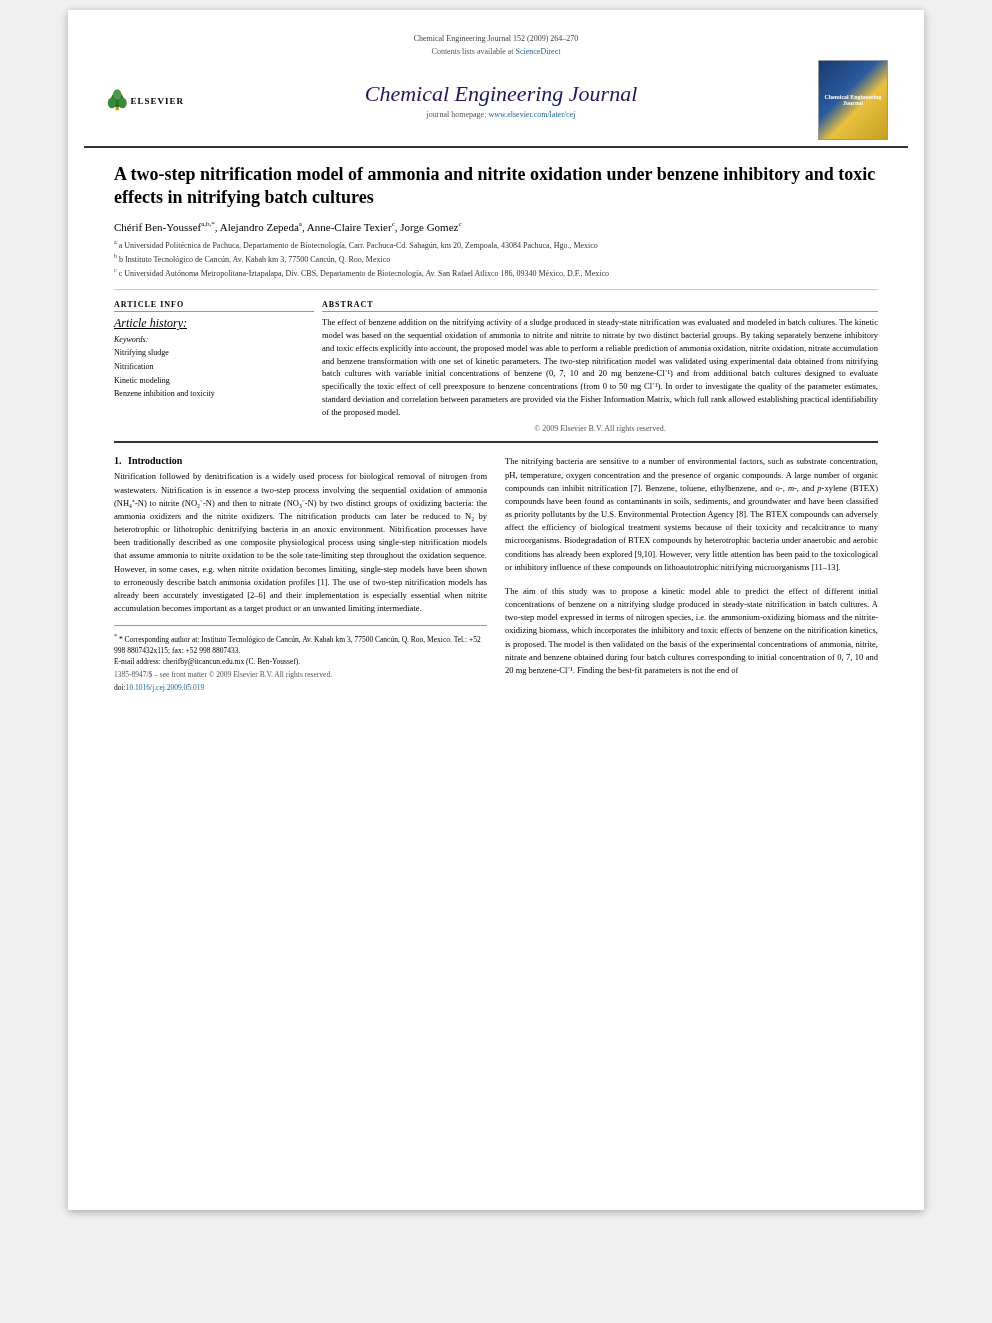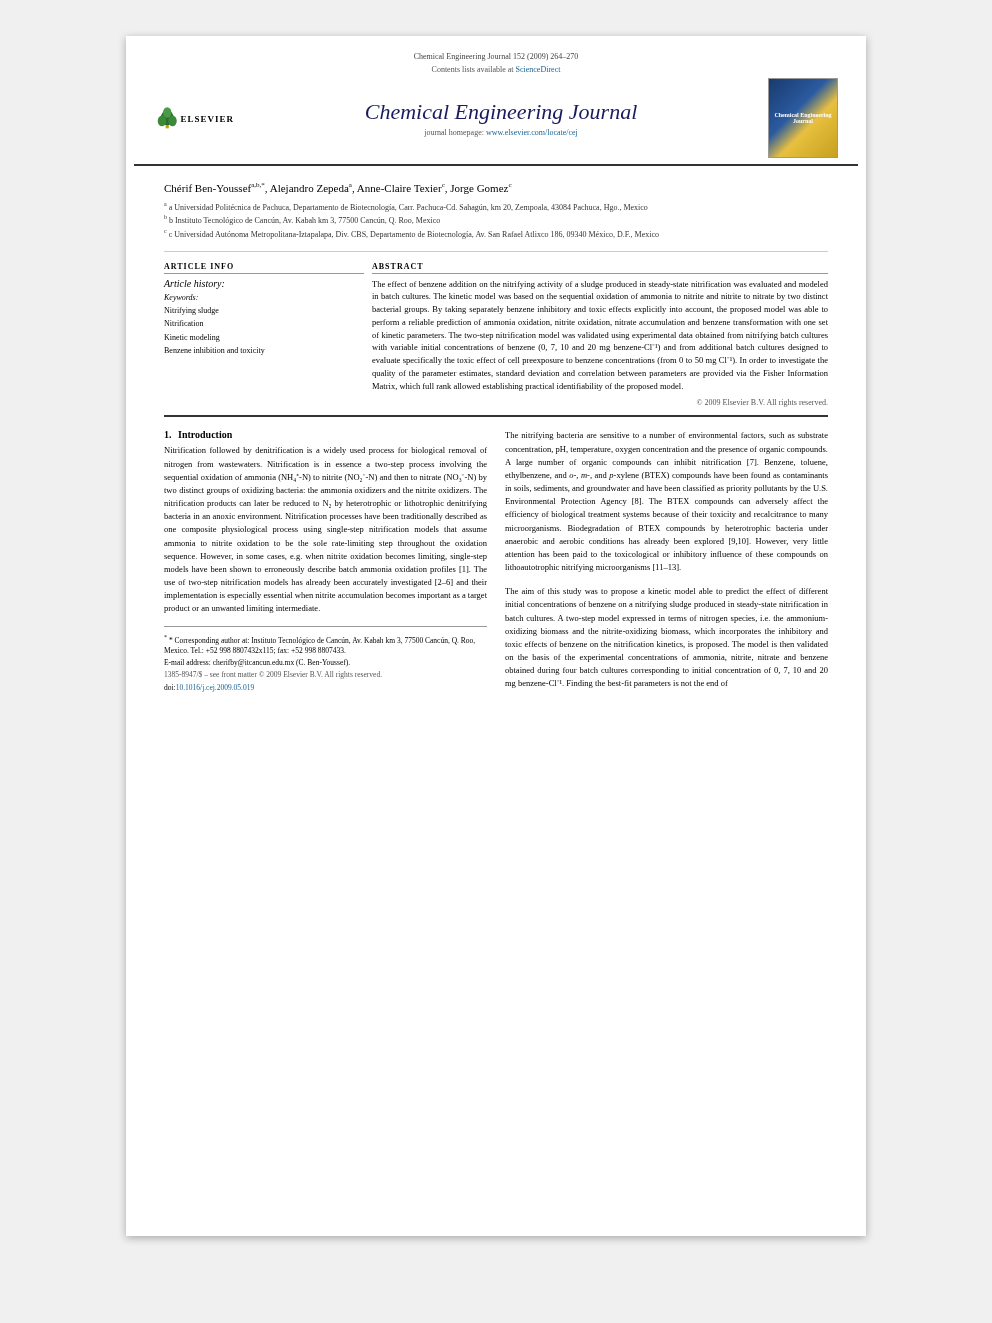--- a/index.html
+++ b/index.html
@@ -7,25 +7,24 @@
       background: #f0f0f0;
       font-family: 'Times New Roman', Times, serif;
       font-size: 10px;
       color: #000;
       display: flex;
       justify-content: center;
       padding: 10px;
     }
     .page {
       background: #fff;
-      width: 740px;
+      width: 856px;
       min-height: 1200px;
-      padding: 8px;
+      padding: 16px;
       box-shadow: 0 2px 8px rgba(0,0,0,0.3);
-      margin-top: 26px;
     }
     
     .journal-header {
       border-bottom: 2px solid #333;
       padding: 8px 20px 6px 20px;
       text-align: center;
       position: relative;
     }
     .journal-header-top {
       font-size: 8px;
@@ -137,24 +136,25 @@
       font-size: 8px;
       font-variant: small-caps;
       font-weight: bold;
       letter-spacing: 1px;
       color: #000;
       margin-bottom: 4px;
       border-bottom: 1px solid #999;
       padding-bottom: 2px;
     }
     .article-info-label {
-      font-size: 10px;
+      font-size: 12px;
       font-style: italic;
       margin-bottom: 4px;
       color: #000;
+      text-decoration: underline;
     }
     .article-info-dates {
       font-size: 8px;
       color: #000;
       line-height: 1.6;
       margin-bottom: 8px;
     }
     .keywords-label {
       font-size: 8px;
       font-style: italic;
@@ -167,21 +167,21 @@
     }
     .abstract-text {
       font-size: 8.5px;
       line-height: 1.5;
       color: #000;
       text-align: justify;
     }
     .copyright-line {
       font-size: 8px;
       color: #555;
-      text-align: right;
+      text-align: center;
       margin-top: 6px;
     }
     
     .body-two-col {
       display: flex;
       gap: 18px;
       margin-top: 12px;
     }
     .body-left, .body-right {
       flex: 1;
@@ -244,33 +244,34 @@
           <ellipse cx="15" cy="28" rx="8" ry="10" fill="#3a8a3a"></ellipse>
           <ellipse cx="35" cy="28" rx="8" ry="10" fill="#3a8a3a"></ellipse>
           <ellipse cx="25" cy="12" rx="8" ry="10" fill="#4a9a4a"></ellipse>
         </svg>
         <span class="elsevier-text">ELSEVIER</span>
       </div>
       <div class="journal-title-center">
         <h1>Chemical Engineering Journal</h1>
         <div class="journal-homepage">
           <span>journal homepage:</span>
-          <a>www.elsevier.com/locate/cej</a>
+          <a>www.elsevier.com/later/cej</a>
         </div>
       </div>
       <div class="journal-cover-img">
         <span class="cover-title">Chemical
 Engineering
 Journal</span>
       </div>
     </div>
   </div>
 
   <div class="article-content">
 
+    <div class="article-title">A two-step nitrification model of ammonia and nitrite oxidation under benzene inhibitory and toxic effects in nitrifying batch cultures</div>
 
     <div class="authors">
       Chérif Ben-Youssef<sup>a,b,*</sup>, Alejandro Zepeda<sup>a</sup>, Anne-Claire Texier<sup>c</sup>, Jorge Gomez<sup>c</sup>
     </div>
 
     <div class="affiliations">
       <div><sup>a</sup> <span>a Universidad Politécnica de Pachuca, Departamento de Biotecnología, Carr. Pachuca-Cd. Sahagún, km 20, Zempoala, 43084 Pachuca, Hgo., Mexico</span></div>
       <div><sup>b</sup> <span>b Instituto Tecnológico de Cancún, Av. Kabah km 3, 77500 Cancún, Q. Roo, Mexico</span></div>
       <div><sup>c</sup> <span>c Universidad Autónoma Metropolitana-Iztapalapa, Div. CBS, Departamento de Biotecnología, Av. San Rafael Atlixco 186, 09340 México, D.F., Mexico</span></div>
     </div>

